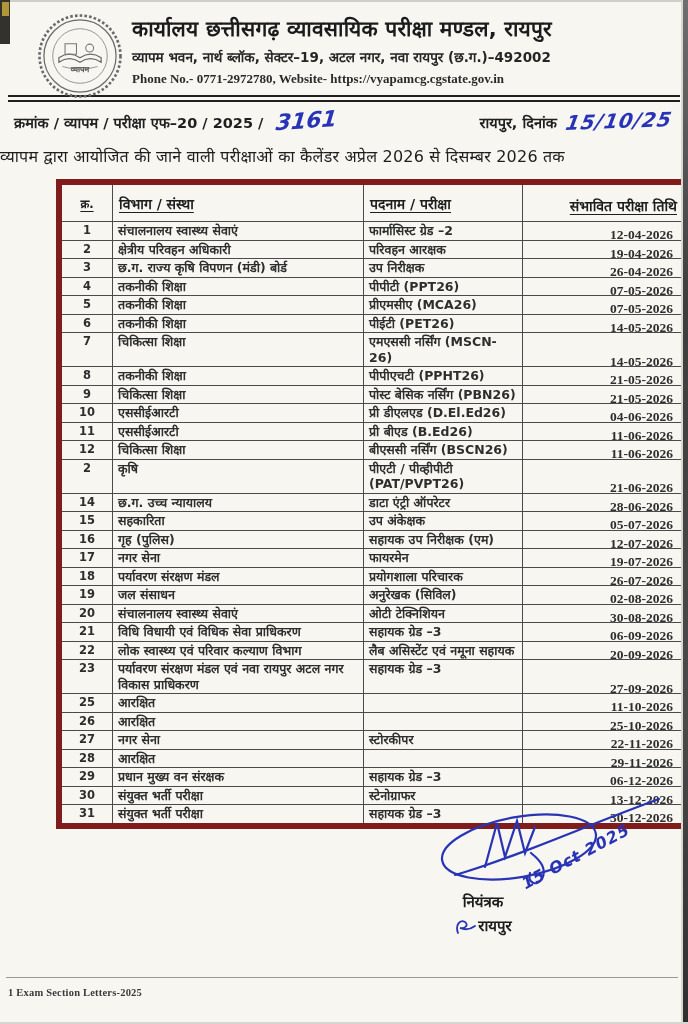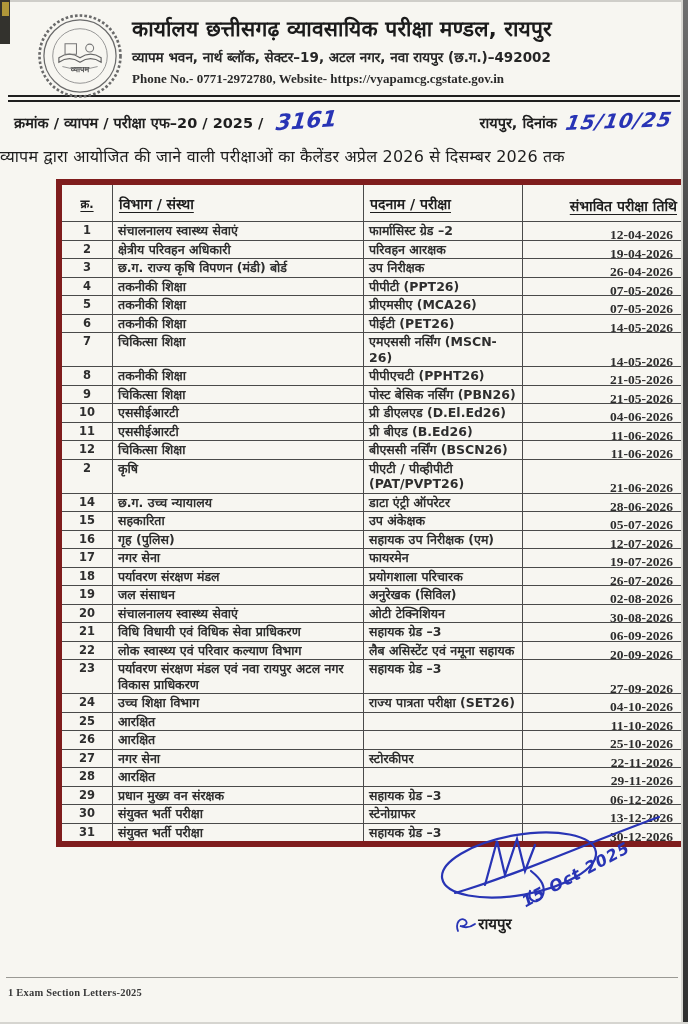--- a/index.html
+++ b/index.html
@@ -250,26 +250,20 @@
           <td class="c-post">लैब असिस्टेंट एवं नमूना सहायक</td>
           <td class="c-date"><span class="date-text">20-09-2026</span></td>
         </tr>
         <tr>
           <td class="c-sr">23</td>
           <td class="c-dept">पर्यावरण संरक्षण मंडल एवं नवा रायपुर अटल नगर विकास प्राधिकरण</td>
           <td class="c-post">सहायक ग्रेड –3</td>
           <td class="c-date"><span class="date-text">27-09-2026</span></td>
         </tr>
         <tr>
-          <td class="c-sr">24</td>
-          <td class="c-dept">उच्च शिक्षा विभाग</td>
-          <td class="c-post">राज्य पात्रता परीक्षा (SET26)</td>
-          <td class="c-date"><span class="date-text">04-10-2026</span></td>
-        </tr>
-        <tr>
           <td class="c-sr">25</td>
           <td class="c-dept">आरक्षित</td>
           <td class="c-post"></td>
           <td class="c-date"><span class="date-text">11-10-2026</span></td>
         </tr>
         <tr>
           <td class="c-sr">26</td>
           <td class="c-dept">आरक्षित</td>
           <td class="c-post"></td>
           <td class="c-date"><span class="date-text">25-10-2026</span></td>
@@ -311,20 +305,21 @@
     <svg class="sig-svg" width="235" height="100" viewBox="0 0 235 100">
       <g fill="none" stroke="#2834b5" stroke-width="2.2" stroke-linecap="round">
         <ellipse cx="92" cy="52" rx="78" ry="30" transform="rotate(-10 92 52)"></ellipse>
         <path d="M58 72 L70 28 L78 62 L90 26 L98 58 L108 32"></path>
         <path d="M104 58 C 114 66, 120 74, 115 84 C 110 92, 100 88, 103 78"></path>
         <path d="M28 80 C 85 64, 160 30, 232 4"></path>
       </g>
     </svg>
     <span class="sig-date">15 Oct 2025</span>
     <div class="sig-block">
+      <div class="sig-designation">नियंत्रक</div>
       <div class="sig-place">
         <svg class="initial-svg" width="22" height="18" viewBox="0 0 22 18">
           <path d="M4 16 C 1 8, 6 2, 11 5 C 15 8, 11 12, 6 11 C 11 13, 17 12, 21 9" fill="none" stroke="#2834b5" stroke-width="1.8" stroke-linecap="round"></path>
         </svg><span>रायपुर</span>
       </div>
     </div>
   </div>
 
   <div class="foot-rule"></div>
   <div class="foot-note">1 Exam Section Letters-2025</div>

